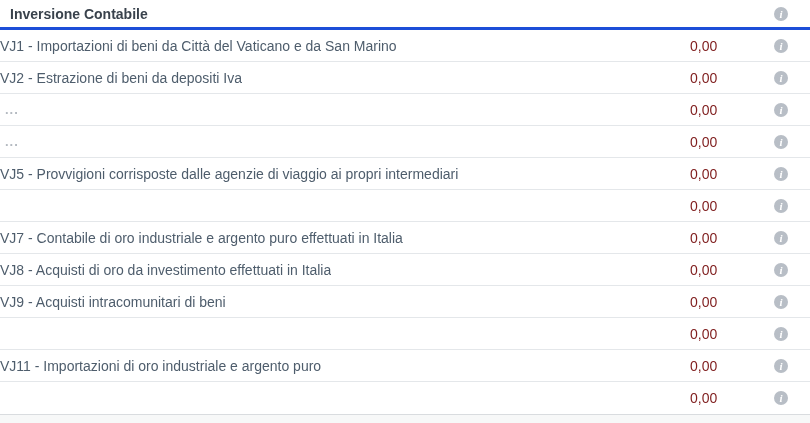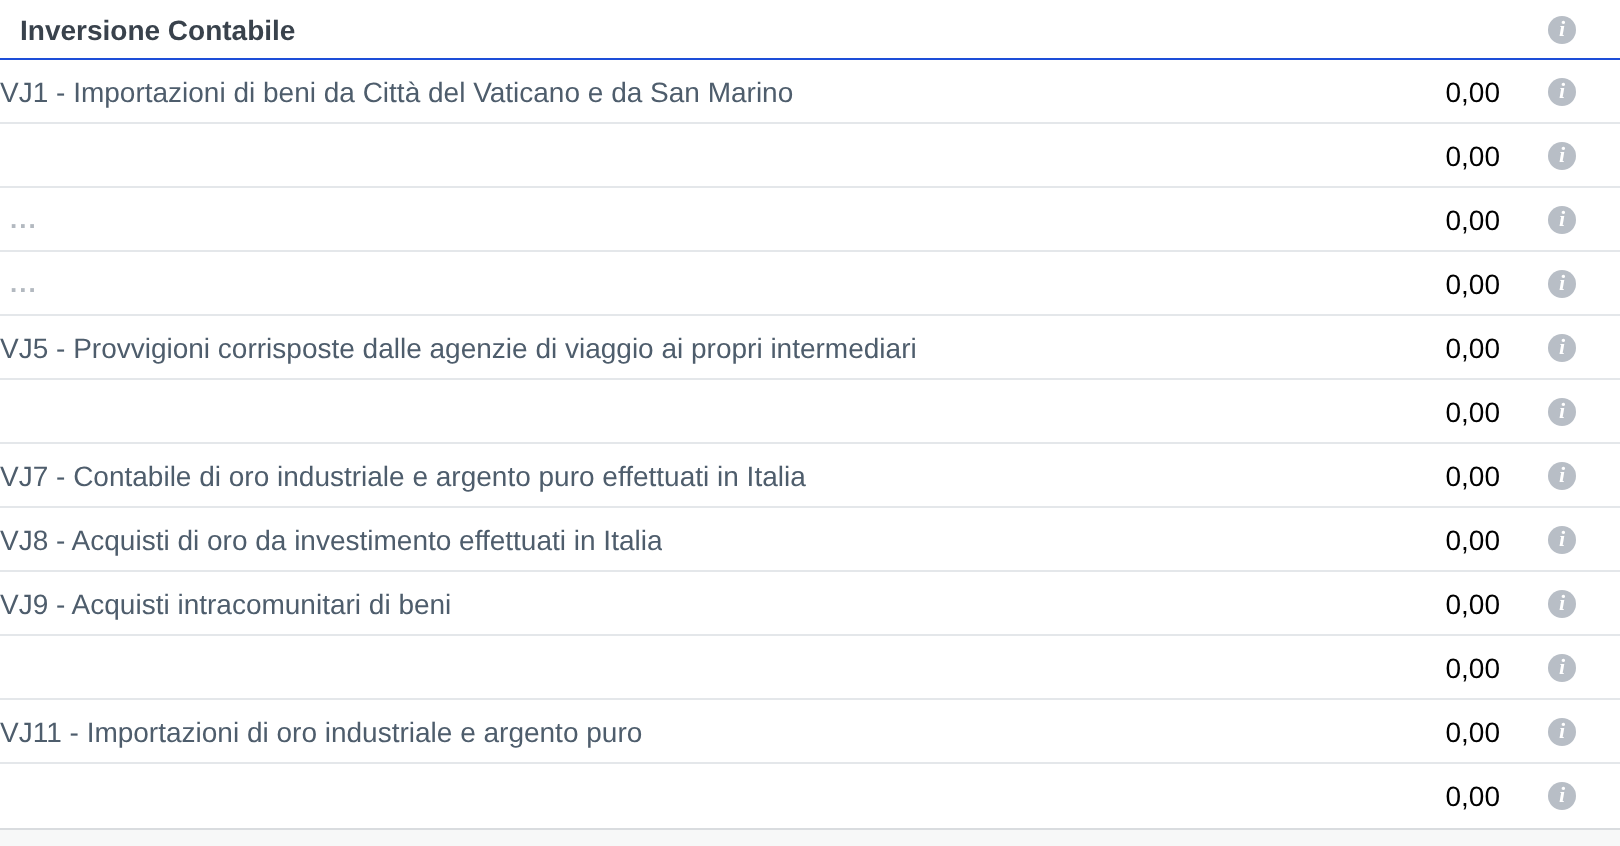--- a/index.html
+++ b/index.html
@@ -17,21 +17,21 @@
     width: 810px;
     background: #ffffff;
     border-bottom: 1px solid #d9dcdf;
     box-sizing: border-box;
   }
   .header-row {
     height: 30px;
     display: flex;
     align-items: center;
     padding-left: 10px;
-    border-bottom: 1px solid #1d4ed8;
+    border-bottom: 3px solid #1d4ed8;
     box-sizing: border-box;
   }
   .header-title {
     font-size: 14px;
     font-weight: bold;
     color: #39424c;
     white-space: nowrap;
   }
   .row {
     height: 32px;
@@ -54,23 +54,22 @@
     font-size: 13px;
     font-weight: bold;
     color: #b3b9c0;
     margin-left: 5px;
     letter-spacing: 1px;
     white-space: nowrap;
   }
   .row-value {
     margin-left: auto;
     min-width: 60px;
-    text-align: right;
     font-size: 14px;
-    color: #000000;
+    color: #7f1d1d;
     white-space: nowrap;
   }
   .spacer-right {
     margin-left: auto;
   }
   .info-icon {
     width: 14px;
     height: 14px;
     border-radius: 50%;
     background: #b8bec6;
@@ -102,20 +101,21 @@
     <span class="info-icon">i</span>
   </div>
   <div>
       <div class="row">
     <span class="row-label">VJ1 - Importazioni di beni da Città del Vaticano e da San Marino</span>
 
     <span class="row-value">0,00</span>
     <span class="info-icon">i</span>
   </div>
       <div class="row">
+    <span class="row-label">VJ2 - Estrazione di beni da depositi Iva</span>
 
     <span class="row-value">0,00</span>
     <span class="info-icon">i</span>
   </div>
       <div class="row">
     <span class="ellipsis">...</span>
     <span class="row-value">0,00</span>
     <span class="info-icon">i</span>
   </div>
       <div class="row">

